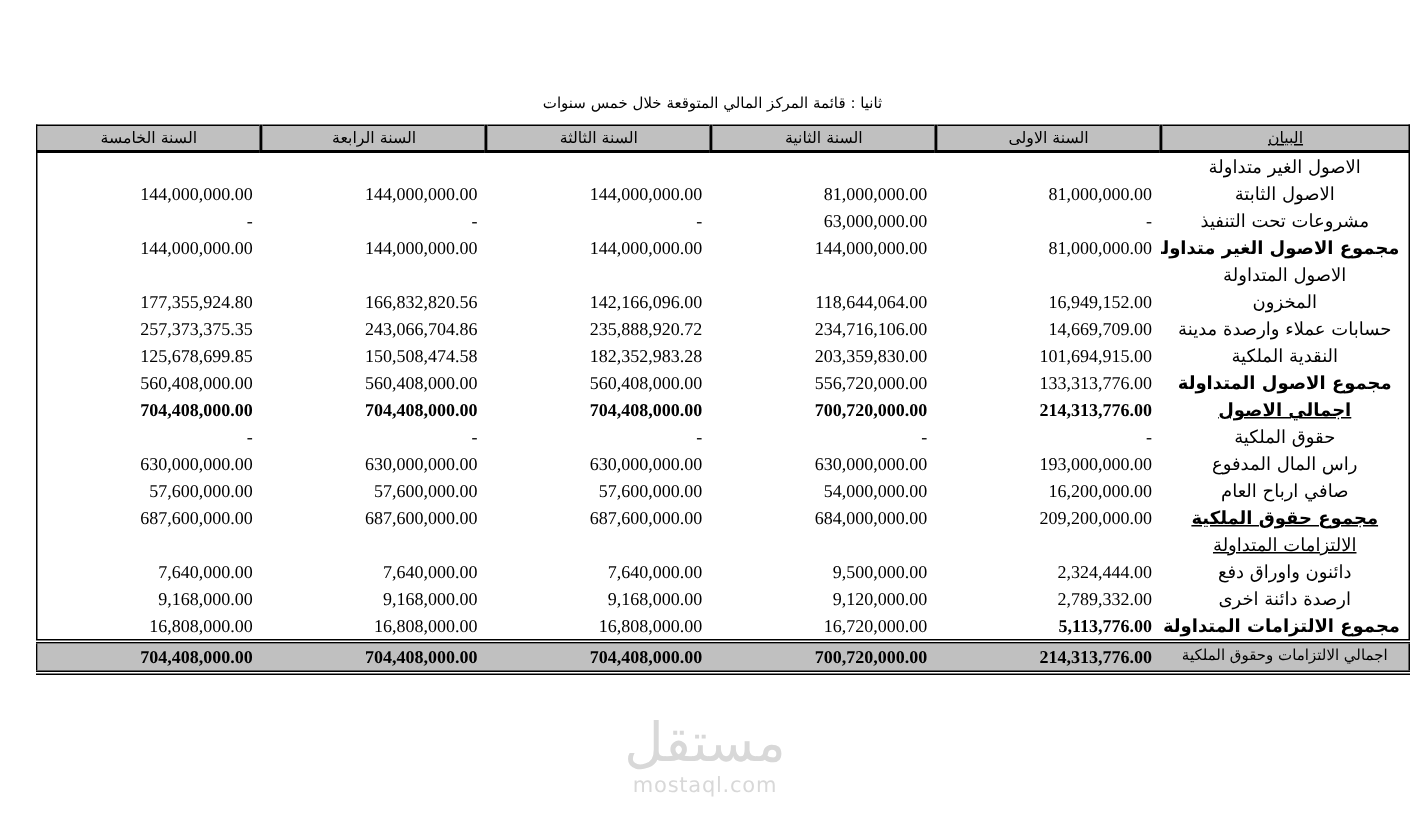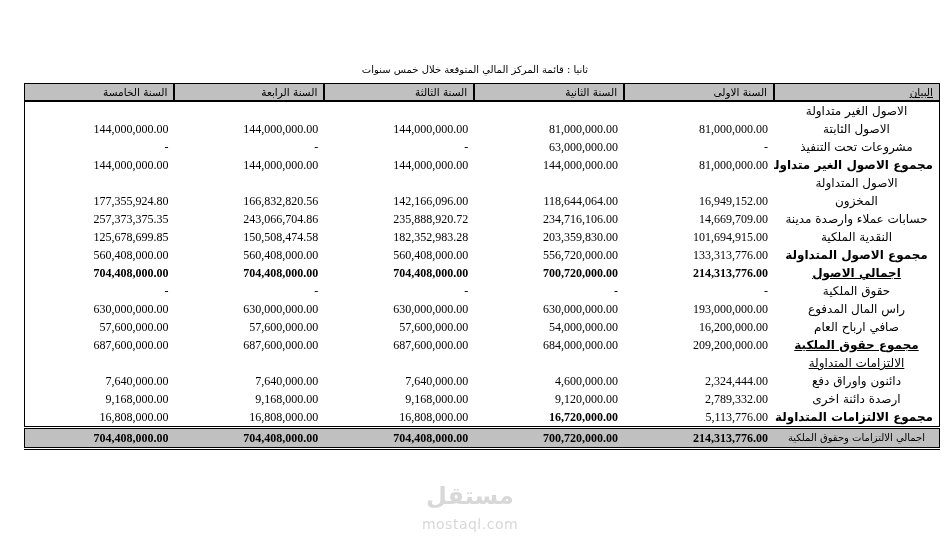--- a/index.html
+++ b/index.html
@@ -1,31 +1,31 @@
 <!DOCTYPE html>
 <html><head>
 <meta charset="utf-8">
 <style>
   html, body { margin:0; padding:0; background:#ffffff; }
   body { width:949px; height:546px; position:relative; overflow:hidden; font-family:"DejaVu Sans", sans-serif; }
   .title { position:absolute; top:64px; left:330px; width:290px; text-align:center; font-size:10px; color:#000; direction:rtl; }
   .sheet { position:absolute; top:83px; left:24px; width:916px; border-collapse:collapse; table-layout:fixed; direction:rtl; }
   .sheet td, .sheet th { height:18px; padding:0 6px; font-size:12px; white-space:nowrap; overflow:hidden; line-height:18px; }
-  .sheet thead th { background:#c0c0c0; font-weight:normal; font-size:10.5px; color:#000; border-top:1.5px solid #000; border-bottom:2px solid #000; border-left:2px solid #000; text-align:right; height:16px; line-height:16px; }
+  .sheet thead th { background:#c0c0c0; font-weight:normal; font-size:10.5px; color:#000; border-top:1.5px solid #000; border-bottom:2px solid #000; border-left:2px solid #000; text-align:center; height:16px; line-height:16px; }
   .sheet thead th.c-label { border-right:1.5px solid #000;text-decoration:underline; }
   .sheet thead th:last-child { border-left:1.5px solid #000; }
   .c-label { width:152px; text-align:center; font-size:11.5px; border-right:1.5px solid #000; }
   .num { text-align:right; font-family:"Liberation Serif", serif; font-size:12.5px; padding-right:30px; }
   .sheet td:last-child { border-left:1.5px solid #000; }
   tr.bold td { font-weight:bold; }
   tr.ul td.c-label span { text-decoration:underline; }
   tr.total td { background:#c0c0c0; border-top:3px double #000; border-bottom:3px double #000; font-weight:bold; }
   tr.total td.c-label { font-weight:normal; font-size:10px; }
   .watermark { position:absolute; left:380px; top:478px; width:180px; text-align:center; color:#d8d8d8; }
-  .wm-ar { font-size:24px; font-weight:bold; line-height:36px; direction:rtl; }
+  .wm-ar { font-size:36px; font-weight:normal; line-height:36px; direction:rtl; }
   .wm-en { font-size:14px; line-height:20px; letter-spacing:0.5px; }
 </style>
 </head>
 <body>
 
 <div class="title">ثانيا : قائمة المركز المالي المتوقعة خلال خمس سنوات</div>
 
 <table class="sheet">
   <thead>
     <tr>
@@ -154,37 +154,37 @@
         <td class="c-label"><span>الالتزامات المتداولة</span></td>
         <td class="num"></td>
         <td class="num"></td>
         <td class="num"></td>
         <td class="num"></td>
         <td class="num"></td>
       </tr>
     <tr>
         <td class="c-label">دائنون واوراق دفع</td>
         <td class="num">2,324,444.00</td>
-        <td class="num">4,600,000.00</td>
+        <td class="num">9,500,000.00</td>
         <td class="num">7,640,000.00</td>
         <td class="num">7,640,000.00</td>
         <td class="num">7,640,000.00</td>
       </tr>
     <tr>
         <td class="c-label">ارصدة دائنة اخرى</td>
         <td class="num">2,789,332.00</td>
         <td class="num">9,120,000.00</td>
         <td class="num">9,168,000.00</td>
         <td class="num">9,168,000.00</td>
         <td class="num">9,168,000.00</td>
       </tr>
     <tr class="bold">
         <td class="c-label">مجموع الالتزامات المتداولة</td>
-        <td class="num" style="font-weight:normal">5,113,776.00</td>
-        <td class="num" style="font-weight:bold">16,720,000.00</td>
+        <td class="num" style="font-weight:bold">5,113,776.00</td>
+        <td class="num" style="font-weight:normal">16,720,000.00</td>
         <td class="num" style="font-weight:normal">16,808,000.00</td>
         <td class="num" style="font-weight:normal">16,808,000.00</td>
         <td class="num" style="font-weight:normal">16,808,000.00</td>
       </tr>
     <tr class="total">
         <td class="c-label">اجمالي الالتزامات وحقوق الملكية</td>
         <td class="num">214,313,776.00</td>
         <td class="num">700,720,000.00</td>
         <td class="num">704,408,000.00</td>
         <td class="num">704,408,000.00</td>

